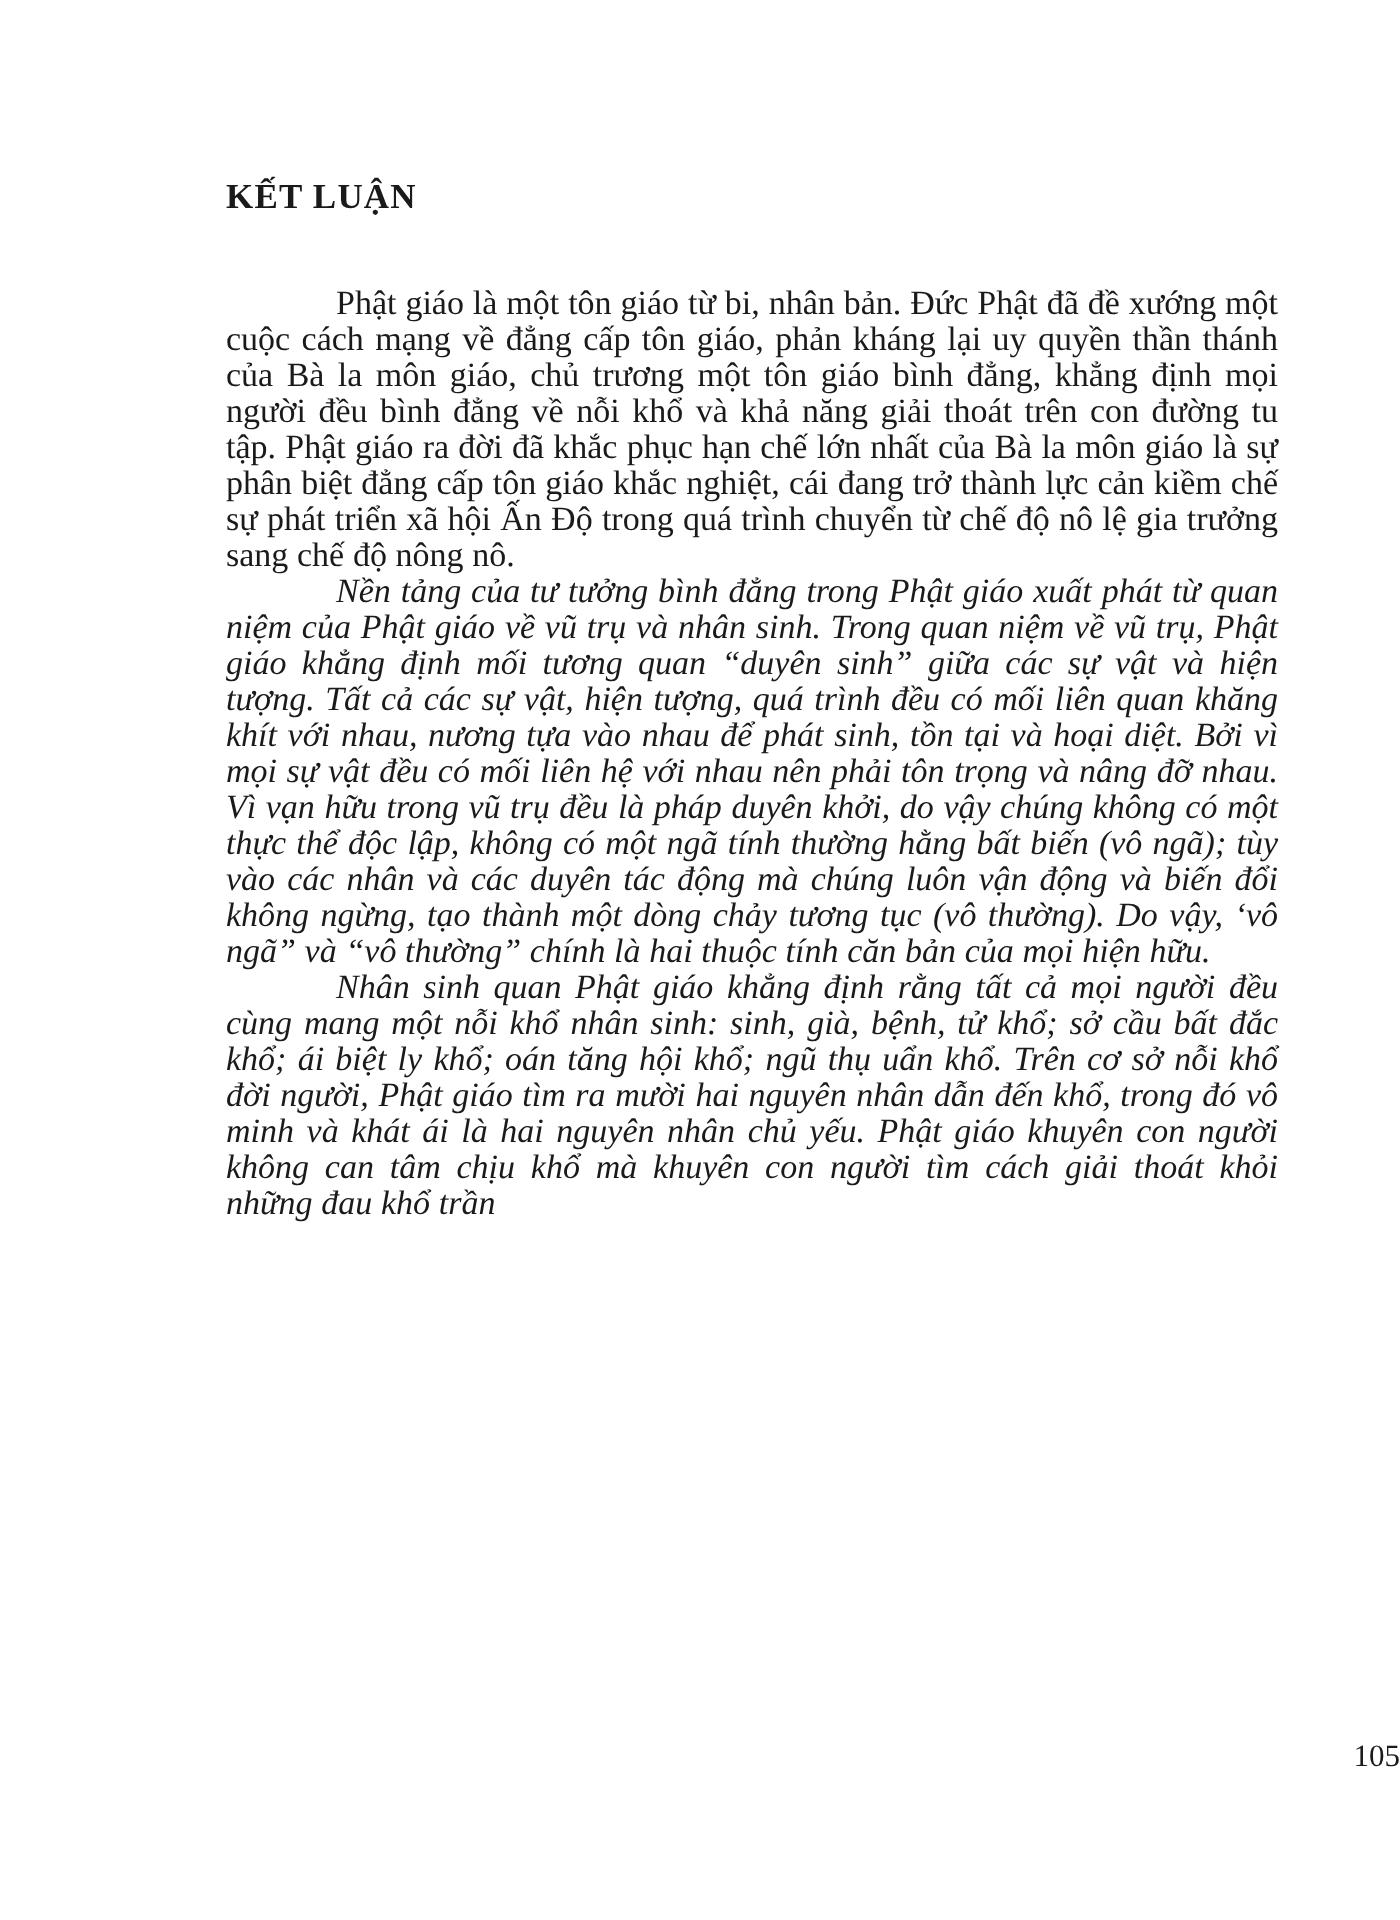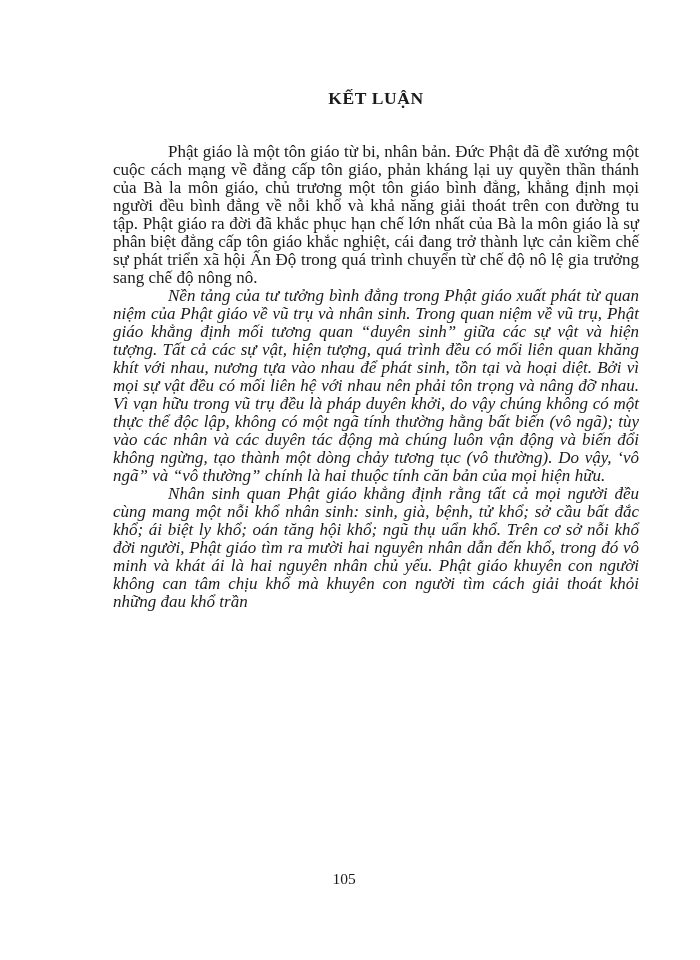--- a/index.html
+++ b/index.html
@@ -25,21 +25,21 @@
   .page-body {
     position: absolute;
     left: 113px;
     top: 88px;
     width: 526px;
   }
 
   .doc-title {
     font-size: 17.5px;
     font-weight: bold;
-    text-align: center;
+    text-align: left;
     letter-spacing: 0.6px;
     margin: 0 0 34px 0;
     line-height: 1.2;
   }
 
   .para {
     font-size: 17px;
     line-height: 18px;
     text-align: justify;
     text-justify: inter-word;
@@ -50,23 +50,23 @@
   }
 
   .para + .para {
     margin-top: 0px;
     font-style: italic;
   }
 
   .page-number {
     position: absolute;
     left: 0;
-    right: 12px;
+    right: 0;
     top: 871px;
-    text-align: center;
+    text-align: right;
     font-size: 15.5px;
     line-height: 1;
   }
 </style>
 </head>
 <body>
 
 <div class="page">
 
   <div class="page-body">

